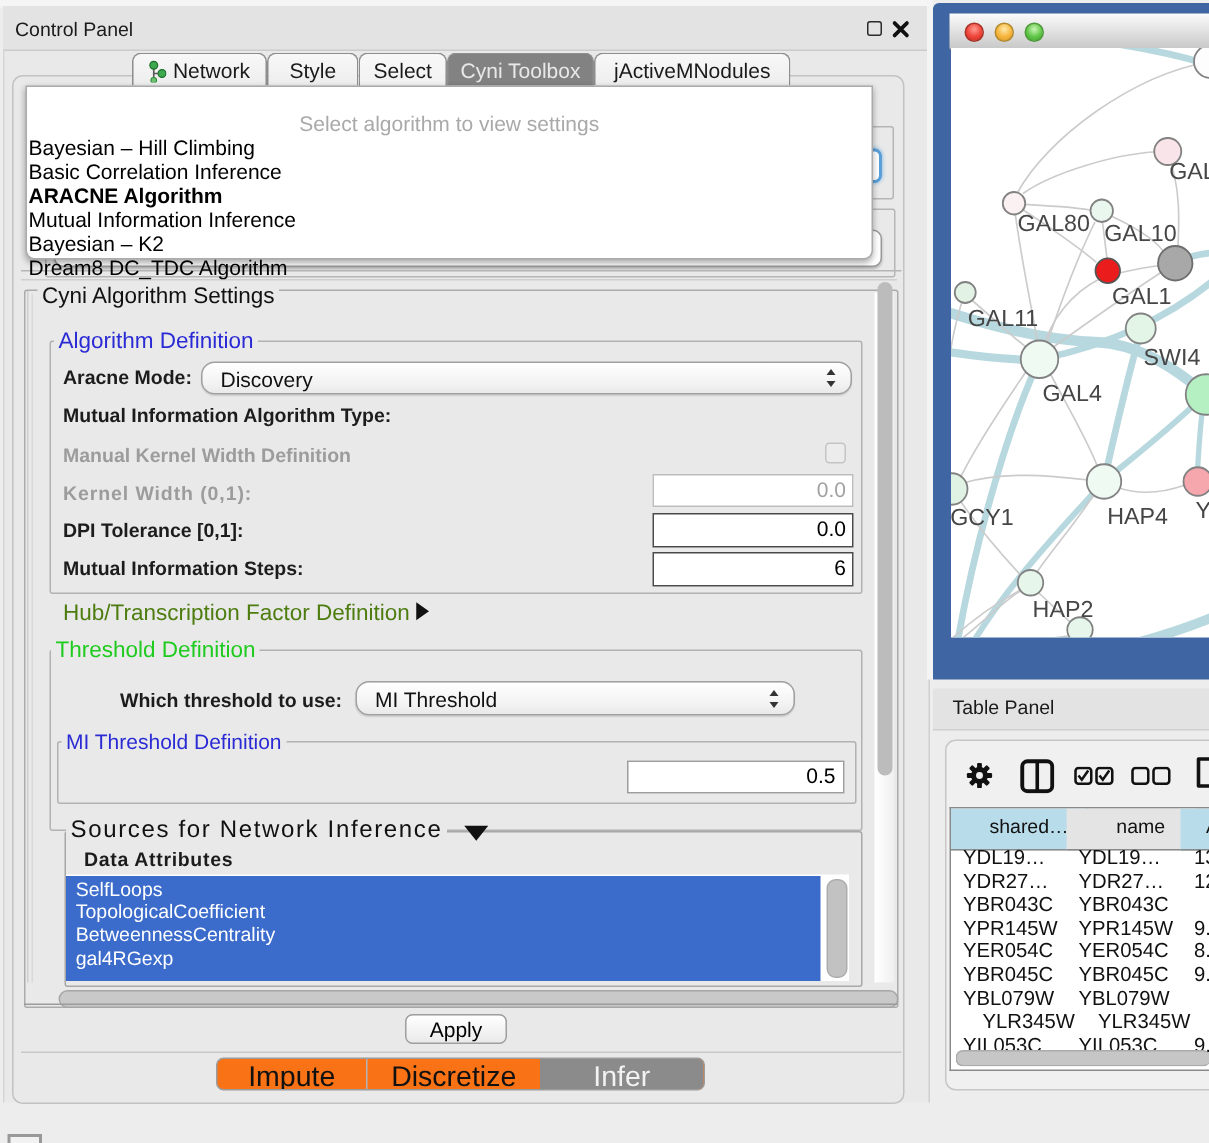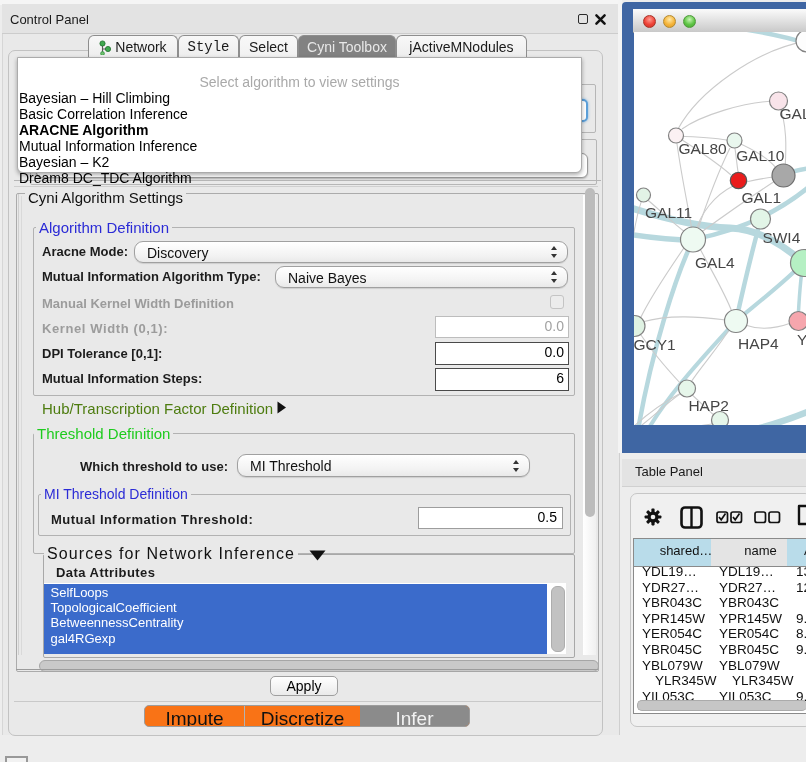--- a/index.html
+++ b/index.html
@@ -34,21 +34,21 @@
 
   <div class="abs" style="left:8px;top:50px;width:593px;height:684px;border:1px solid #c2c2c2;border-radius:7px;background:#e9e9e9;"></div>
 
   <div id="tabs" class="abs" style="left:89px;top:35px;height:22px;font-size:14px;color:#1a1a1a;">
       <div style="position:absolute;left:0px;top:0;width:90px;height:22px;border:1px solid #8e8e8e;border-bottom:none;border-radius:6px 6px 0 0;text-align:center;padding-top:3px;box-sizing:border-box;background:linear-gradient(#f8f8f8,#ededed);color:#1a1a1a;margin-left:-1px;"><svg width="12" height="15" viewBox="0 0 12 15" style="vertical-align:-3px">
           <path d="M3.5 4 L3.5 13.5 M3.5 9 L8.5 9" stroke="#5a5a5a" stroke-width="1.1" fill="none"></path>
           <circle cx="3.5" cy="3.5" r="2.6" fill="#3fa94f" stroke="#1f6f2c" stroke-width="0.8"></circle>
           <circle cx="9" cy="9" r="2.6" fill="#3fa94f" stroke="#1f6f2c" stroke-width="0.8"></circle>
           <circle cx="3.5" cy="13.5" r="1.9" fill="#6fbf6f" stroke="#2f8f3c" stroke-width="0.7"></circle>
         </svg> Network</div>
-      <div style="position:absolute;left:90px;top:0;width:61px;height:22px;border:1px solid #8e8e8e;border-bottom:none;border-radius:6px 6px 0 0;text-align:center;padding-top:3px;box-sizing:border-box;background:linear-gradient(#f8f8f8,#ededed);color:#1a1a1a;margin-left:-1px;font-family:Liberation Mono, monospace;">Style</div>
+      <div style="position:absolute;left:90px;top:0;width:61px;height:22px;border:1px solid #8e8e8e;border-bottom:none;border-radius:6px 6px 0 0;text-align:center;padding-top:3px;box-sizing:border-box;background:linear-gradient(#f8f8f8,#ededed);color:#1a1a1a;margin-left:-1px;">Style</div>
       <div style="position:absolute;left:151px;top:0;width:59px;height:35px;border:1px solid #8e8e8e;border-bottom:none;border-radius:6px 6px 0 0;text-align:center;padding-top:3px;box-sizing:border-box;background:linear-gradient(#f8f8f8,#ededed);color:#1a1a1a;margin-left:-1px;">Select</div>
       <div style="position:absolute;left:210px;top:0;width:98px;height:22px;border:1px solid #8e8e8e;border-bottom:none;border-radius:6px 6px 0 0;text-align:center;padding-top:3px;box-sizing:border-box;background:#828282;color:#e8e8e8;margin-left:-1px;">Cyni Toolbox</div>
       <div style="position:absolute;left:308px;top:0;width:131px;height:22px;border:1px solid #8e8e8e;border-bottom:none;border-radius:6px 6px 0 0;text-align:center;padding-top:3px;box-sizing:border-box;background:linear-gradient(#f8f8f8,#ededed);color:#1a1a1a;margin-left:-1px;">jActiveMNodules</div>
     </div>
 
   <div class="abs" style="left:30px;top:84px;width:564px;height:47px;border:1px solid #b6b6b6;border-radius:2px;"></div>
   <div class="abs" style="left:300px;top:99px;width:284px;height:19px;border:2.6px solid #5b9fd8;box-shadow:0 0 3px #7ab2e0;border-radius:5px;background:#fff;"></div>
   <div class="abs" style="left:30px;top:139px;width:565px;height:44px;border:1px solid #b6b6b6;border-radius:2px;"></div>
   <div class="abs" style="left:36px;top:153px;width:550px;height:23px;border:1px solid #999;border-radius:6px;background:#fff;box-shadow:0 1px 2px rgba(0,0,0,0.25);"></div>
   <div class="abs" style="left:14px;top:180px;width:587px;height:0;border-top:1px solid #b5b5b5;"></div>
@@ -66,24 +66,20 @@
   <div class="groupbox" style="left:33px;top:227px;width:540px;height:167px;"></div>
   <div class="gtitle" style="left:36px;top:220px;color:#2b2bd6;">Algorithm Definition</div>
 
   <div class="lbl abs" style="left:42px;top:244px;">Aracne Mode:</div>
   <div class="combo" style="left:134px;top:241px;width:432px;height:20px;">
       <span class="ct">Discovery</span>
       <span class="spin"></span>
     </div>
 
   <div class="lbl abs" style="left:42px;top:269px;">Mutual Information Algorithm Type:</div>
-  <div class="combo" style="left:275px;top:266px;width:291px;height:20px;">
-      <span class="ct">Naive Bayes</span>
-      <span class="spin"></span>
-    </div>
 
   <div class="glbl abs" style="left:42px;top:296px;">Manual Kernel Width Definition</div>
   <div class="abs" style="left:550px;top:295px;width:12px;height:12px;background:#ececec;border:1px solid #c4c4c4;border-radius:3px;"></div>
 
   <div class="glbl abs" style="left:42px;top:321px;letter-spacing:0.6px;">Kernel Width (0,1):</div>
   <div class="tfield" style="left:435px;top:316px;width:128px;height:19px;border:1px solid #bdbdbd;color:#a2a2a2;padding:1px 4px 0 0;">0.0</div>
 
   <div class="lbl abs" style="left:42px;top:346px;">DPI Tolerance [0,1]:</div>
   <div class="tfield" style="left:435px;top:342px;width:128px;height:20px;border:1.4px solid #4a4a4a;color:#000;padding:1px 4px 0 0;">0.0</div>
 
@@ -100,21 +96,20 @@
 
   <div class="lbl abs" style="left:80px;top:459px;">Which threshold to use:</div>
   <div class="combo" style="left:237px;top:454px;width:291px;height:21px;">
       <span class="ct">MI Threshold</span>
       <span class="spin"></span>
     </div>
 
   <div class="groupbox" style="left:38px;top:494px;width:531px;height:40px;"></div>
   <div class="gtitle" style="left:41px;top:487px;color:#2b2bd6;font-size:14px;">MI Threshold Definition</div>
 
-  <div class="lbl abs" style="left:51px;top:512px;letter-spacing:0.5px;">Mutual Information Threshold:</div>
   <div class="tfield" style="left:418px;top:507px;width:138px;height:19px;border:1px solid #9d9d9d;color:#000;padding:1px 5px 0 0;">0.5</div>
 
   <div class="groupbox" style="left:43px;top:554px;width:530px;height:102px;border-color:#a8a8a8;"></div>
   <div class="gtitle" style="left:44px;top:546px;color:#111;font-size:16px;line-height:16px;letter-spacing:1.1px;">Sources for Network Inference</div>
   <svg class="abs" style="left:309px;top:550px;" width="17" height="11" viewBox="0 0 17 11">
       <path d="M0.5 0.5 L16.5 0.5 L8.5 10.5 Z" fill="#111"></path>
     </svg>
 
   <div class="lbl abs" style="left:56px;top:565px;letter-spacing:0.45px;">Data Attributes</div>
 

